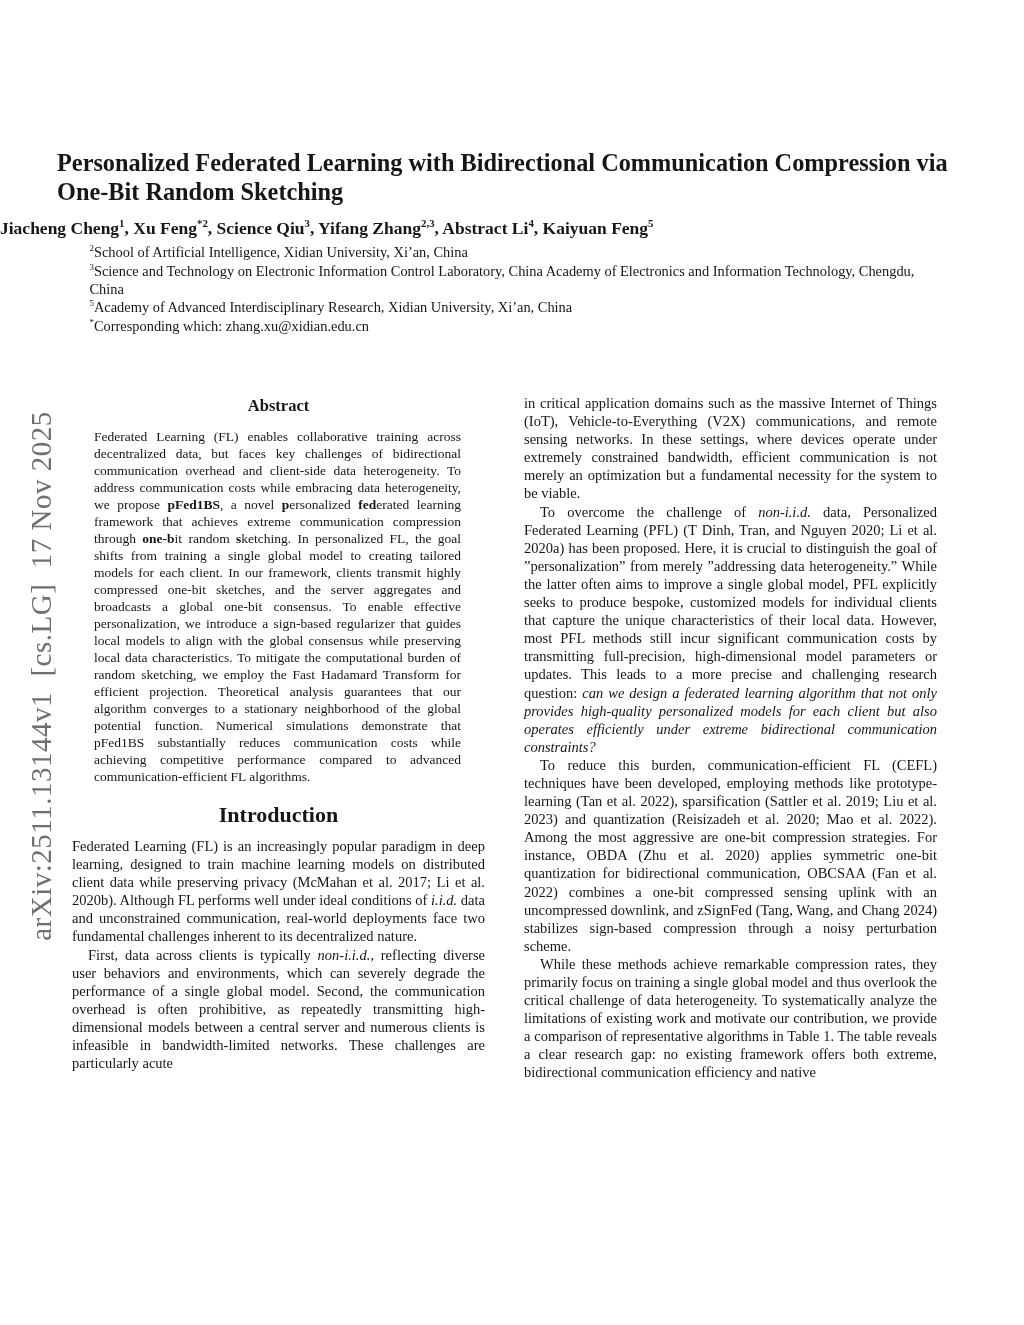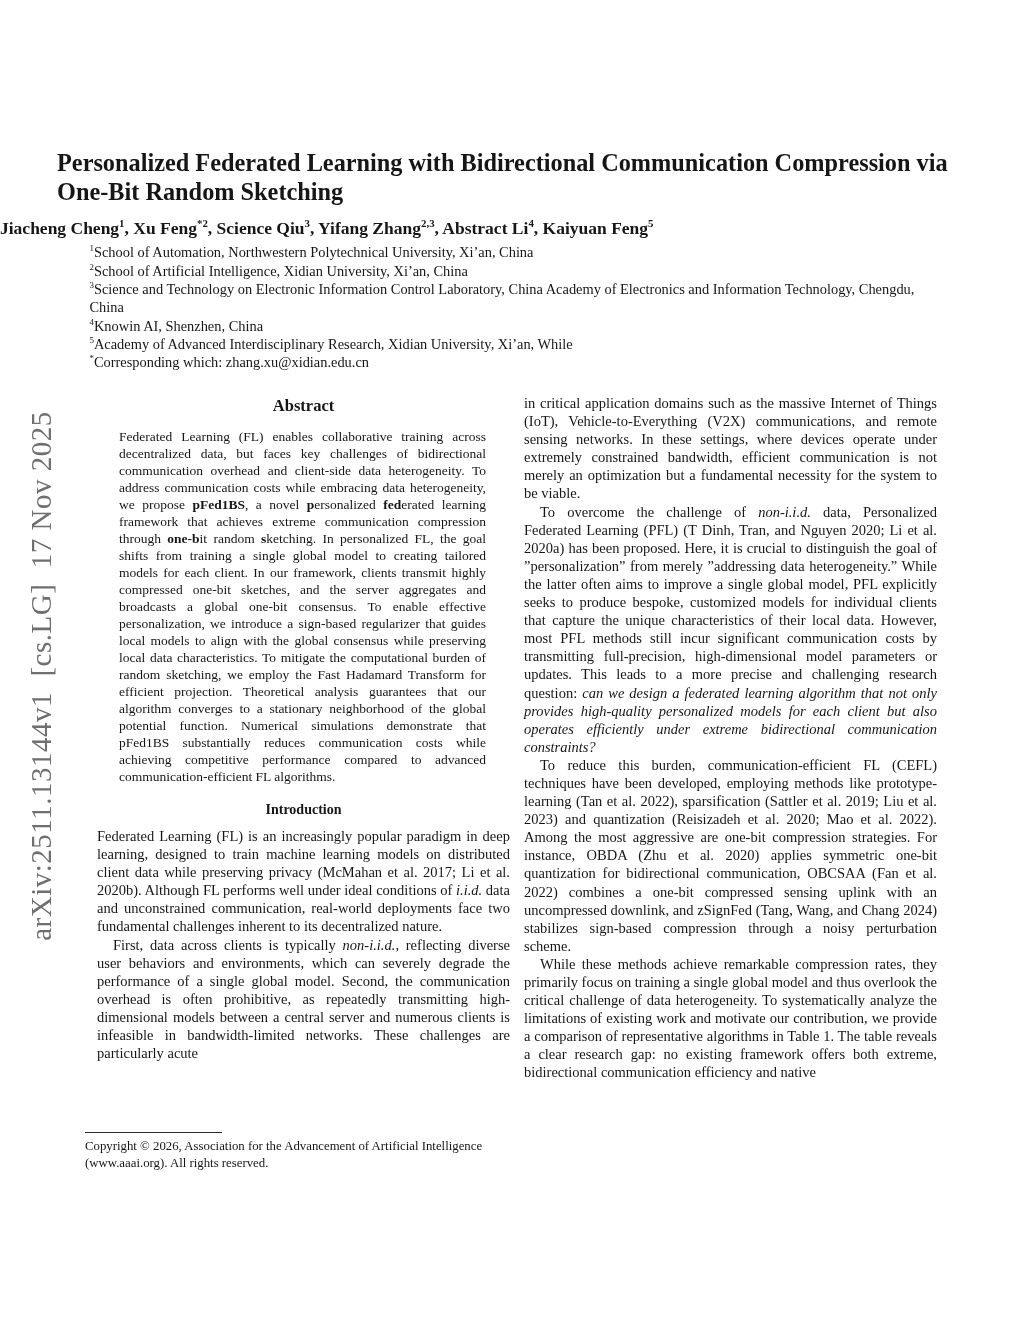--- a/index.html
+++ b/index.html
@@ -23,69 +23,63 @@
   }
   .authors { margin-top:12px; font-size:17.5px; font-weight:bold; }
   .affils  { margin-top:4px; font-size:14.4px; line-height:18.3px; max-width:845px; margin-left:auto; margin-right:auto; }
   .affil-line { }
   
   .run-b  { font-weight:bold; }
   .run-i  { font-style:italic; }
   .run-sup{ vertical-align:super; font-size:0.62em; line-height:0; }
   
   .col { position:absolute; top:394px; width:413px; }
-  .col-left  { left:97px; }
+  .col-left  { left:72px; }
   .col-right { left:524px; }
   .abstract-head { text-align:center; font-size:16.5px; font-weight:bold; margin:2px 0 12px 0; }
   .abstract-body {
     padding:0 24px 0 22px; font-size:13.5px; line-height:17px;
     text-align:justify;
   }
-  .section-head { text-align:center; font-size:14px; font-weight:bold; margin:17px 0 9px 0; }
+  .section-head { text-align:center; font-size:22px; font-weight:bold; margin:17px 0 9px 0; }
   .body-par { margin:0; font-size:14.5px; line-height:18.1px; text-align:justify; }
   .body-par.indent { text-indent:16px; }
   
   .footnote {
     position:absolute; left:85px; top:1132px; width:413px;
     font-size:12.8px; line-height:16.8px; text-align:left;
   }
   .footnote-rule { width:137px; border-top:1.4px solid #2a2a2a; margin-bottom:5px; }
 </style>
 </head>
 <body>
 
 <div class="page">
 
   <div class="arxiv-strip">arXiv:2511.13144v1  [cs.LG]  17 Nov 2025</div>
 
   <header class="paper-header">
     <h1 class="title">Personalized Federated Learning with Bidirectional Communication Compression via One-Bit Random Sketching</h1>
     <div class="authors"><span>Jiacheng Cheng</span><span class="run-sup">1</span><span>, Xu Feng</span><span class="run-sup">*2</span><span>, Science Qiu</span><span class="run-sup">3</span><span>, Yifang Zhang</span><span class="run-sup">2,3</span><span>, Abstract Li</span><span class="run-sup">4</span><span>, Kaiyuan Feng</span><span class="run-sup">5</span></div>
     <div class="affils">
-      <div class="affil-line"><span class="run-sup">1</span><span>School of Automation, Northwestern Polytechnical University, Xi’an, China</span></div>
       <div class="affil-line"><span class="run-sup">2</span><span>School of Artificial Intelligence, Xidian University, Xi’an, China</span></div>
       <div class="affil-line"><span class="run-sup">3</span><span>Science and Technology on Electronic Information Control Laboratory, China Academy of Electronics and Information Technology, Chengdu, China</span></div>
-      <div class="affil-line"><span class="run-sup">4</span><span>Knowin AI, Shenzhen, China</span></div>
-      <div class="affil-line"><span class="run-sup">5</span><span>Academy of Advanced Interdisciplinary Research, Xidian University, Xi’an, While</span></div>
+      <div class="affil-line"><span class="run-sup">5</span><span>Academy of Advanced Interdisciplinary Research, Xidian University, Xi’an, China</span></div>
       <div class="affil-line"><span class="run-sup">*</span><span>Corresponding which: zhang.xu@xidian.edu.cn</span></div>
     </div>
   </header>
 
   <section class="col col-left">
     <h2 class="abstract-head">Abstract</h2>
     <div class="abstract-body"><span>Federated Learning (FL) enables collaborative training across decentralized data, but faces key challenges of bidirectional communication overhead and client-side data heterogeneity. To address communication costs while embracing data heterogeneity, we propose </span><span class="run-b">pFed1BS</span><span>, a novel </span><span class="run-b">p</span><span>ersonalized </span><span class="run-b">fed</span><span>erated learning framework that achieves extreme communication compression through </span><span class="run-b">one-b</span><span>it random </span><span class="run-b">s</span><span>ketching. In personalized FL, the goal shifts from training a single global model to creating tailored models for each client. In our framework, clients transmit highly compressed one-bit sketches, and the server aggregates and broadcasts a global one-bit consensus. To enable effective personalization, we introduce a sign-based regularizer that guides local models to align with the global consensus while preserving local data characteristics. To mitigate the computational burden of random sketching, we employ the Fast Hadamard Transform for efficient projection. Theoretical analysis guarantees that our algorithm converges to a stationary neighborhood of the global potential function. Numerical simulations demonstrate that pFed1BS substantially reduces communication costs while achieving competitive performance compared to advanced communication-efficient FL algorithms.</span></div>
     <h2 class="section-head">Introduction</h2>
     <p class="body-par"><span>Federated Learning (FL) is an increasingly popular paradigm in deep learning, designed to train machine learning models on distributed client data while preserving privacy (McMahan et al. 2017; Li et al. 2020b). Although FL performs well under ideal conditions of </span><span class="run-i">i.i.d.</span><span> data and unconstrained communication, real-world deployments face two fundamental challenges inherent to its decentralized nature.</span></p>
     <p class="body-par indent"><span>First, data across clients is typically </span><span class="run-i">non-i.i.d.</span><span>, reflecting diverse user behaviors and environments, which can severely degrade the performance of a single global model. Second, the communication overhead is often prohibitive, as repeatedly transmitting high-dimensional models between a central server and numerous clients is infeasible in bandwidth-limited networks. These challenges are particularly acute</span></p>
   </section>
 
-  <div class="footnote">
-    <div class="footnote-rule"></div>
-    <div>Copyright © 2026, Association for the Advancement of Artificial Intelligence (www.aaai.org). All rights reserved.</div>
-  </div>
 
   <section class="col col-right">
     <p class="body-par"><span>in critical application domains such as the massive Internet of Things (IoT), Vehicle-to-Everything (V2X) communications, and remote sensing networks. In these settings, where devices operate under extremely constrained bandwidth, efficient communication is not merely an optimization but a fundamental necessity for the system to be viable.</span></p>
     <p class="body-par indent"><span>To overcome the challenge of </span><span class="run-i">non-i.i.d.</span><span> data, Personalized Federated Learning (PFL) (T Dinh, Tran, and Nguyen 2020; Li et al. 2020a) has been proposed. Here, it is crucial to distinguish the goal of ”personalization” from merely ”addressing data heterogeneity.” While the latter often aims to improve a single global model, PFL explicitly seeks to produce bespoke, customized models for individual clients that capture the unique characteristics of their local data. However, most PFL methods still incur significant communication costs by transmitting full-precision, high-dimensional model parameters or updates. This leads to a more precise and challenging research question: </span><span class="run-i">can we design a federated learning algorithm that not only provides high-quality personalized models for each client but also operates efficiently under extreme bidirectional communication constraints?</span></p>
     <p class="body-par indent"><span>To reduce this burden, communication-efficient FL (CEFL) techniques have been developed, employing methods like prototype-learning (Tan et al. 2022), sparsification (Sattler et al. 2019; Liu et al. 2023) and quantization (Reisizadeh et al. 2020; Mao et al. 2022). Among the most aggressive are one-bit compression strategies. For instance, OBDA (Zhu et al. 2020) applies symmetric one-bit quantization for bidirectional communication, OBCSAA (Fan et al. 2022) combines a one-bit compressed sensing uplink with an uncompressed downlink, and zSignFed (Tang, Wang, and Chang 2024) stabilizes sign-based compression through a noisy perturbation scheme.</span></p>
     <p class="body-par indent"><span>While these methods achieve remarkable compression rates, they primarily focus on training a single global model and thus overlook the critical challenge of data heterogeneity. To systematically analyze the limitations of existing work and motivate our contribution, we provide a comparison of representative algorithms in Table 1. The table reveals a clear research gap: no existing framework offers both extreme, bidirectional communication efficiency and native</span></p>
   </section>
 
 </div>
 

